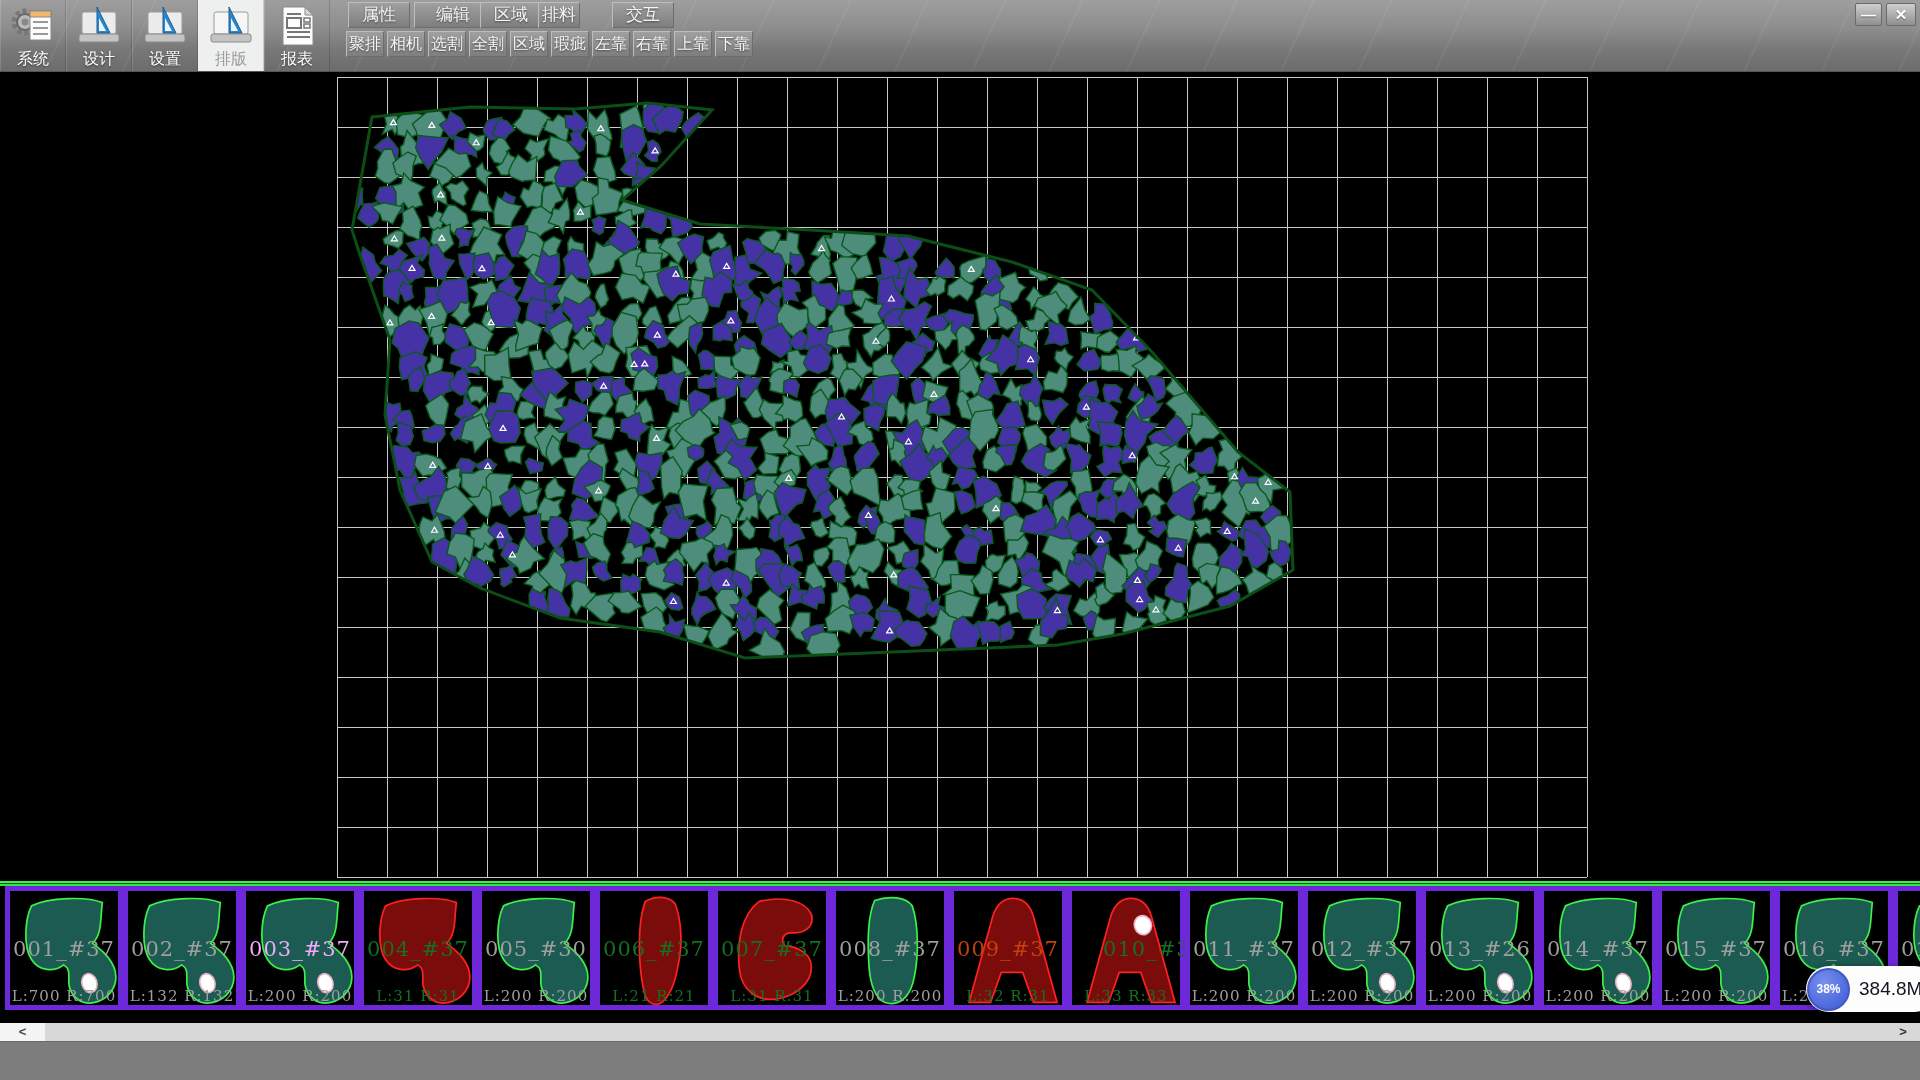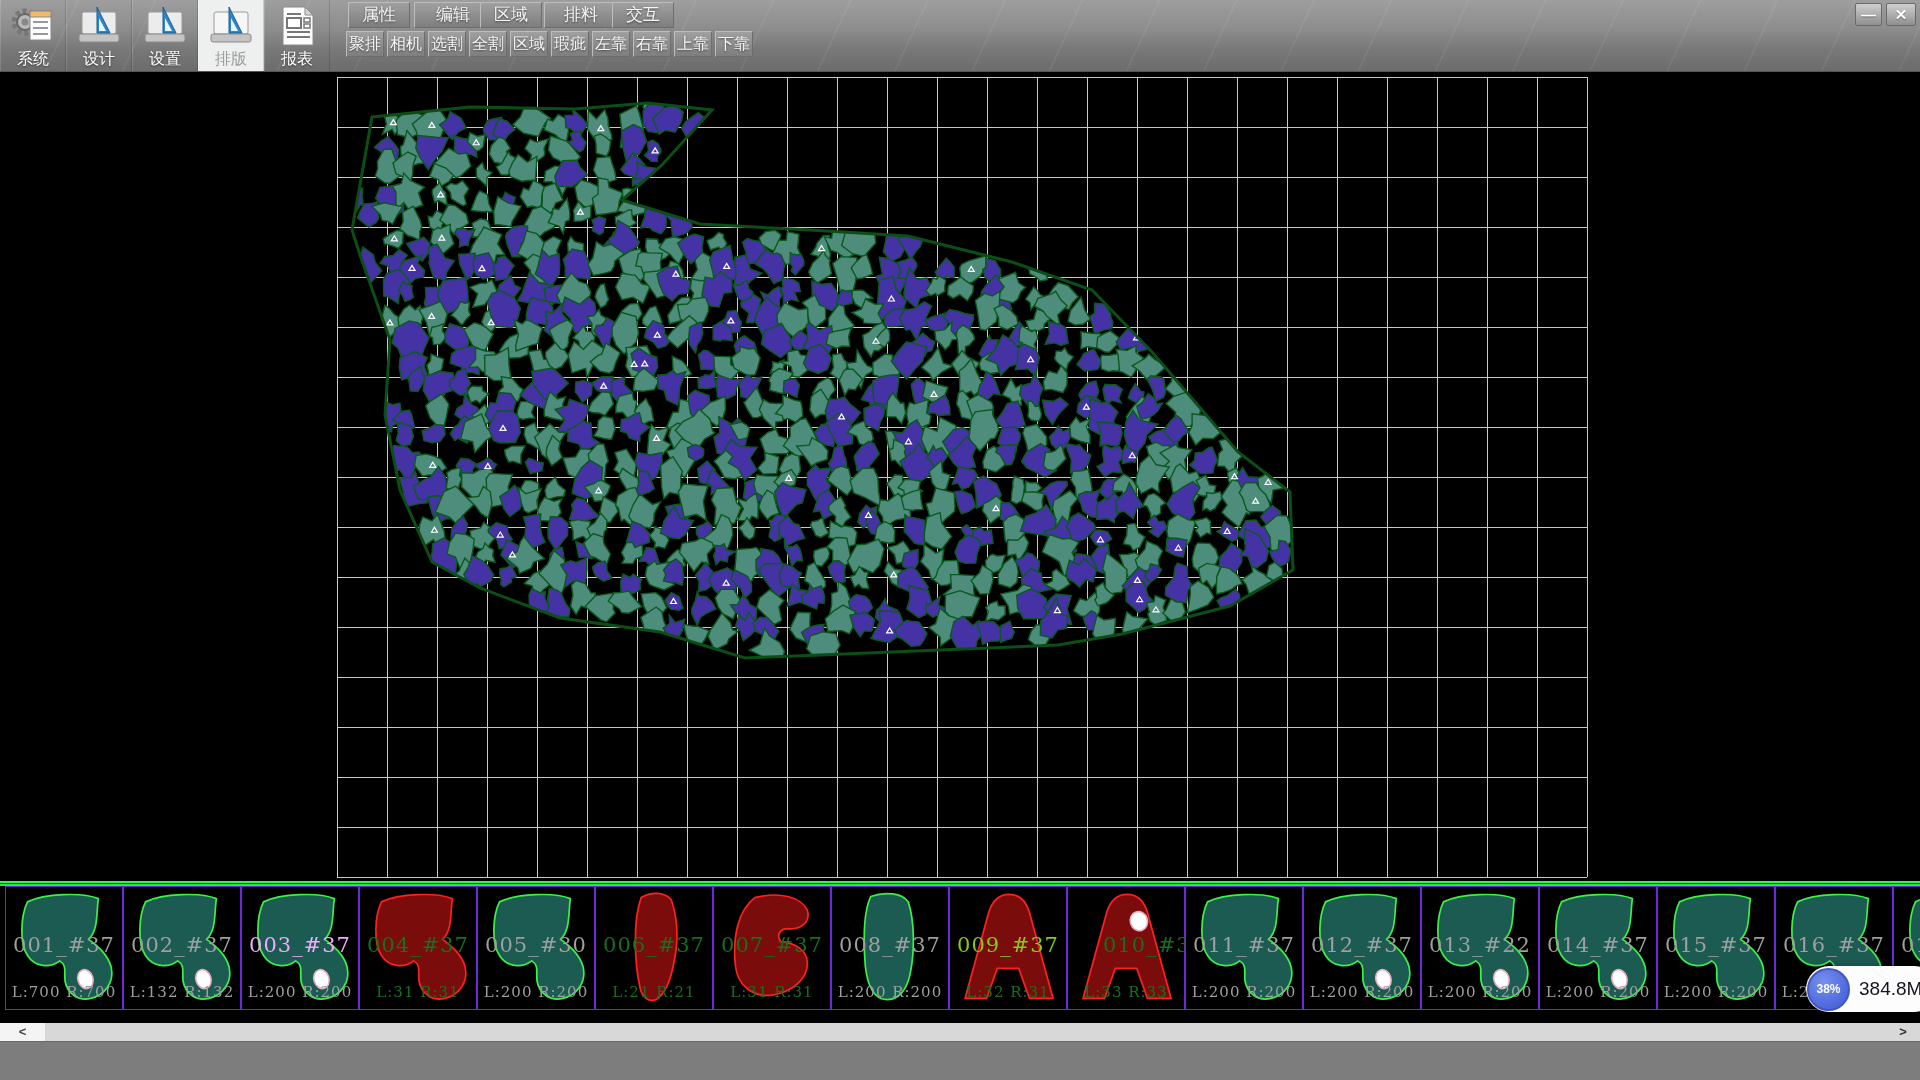--- a/index.html
+++ b/index.html
@@ -31,21 +31,21 @@
   #viewport { position:absolute; left:0; top:72px; width:1920px; height:809px; background:#000; }
   #viewport svg { display:block; }
 
   
   #divider { position:absolute; left:0; top:881px; width:1920px; height:5px;
     background:linear-gradient(180deg,#3bf24b 0 38%,#0e5c18 38% 58%,#35df45 58% 100%); }
 
   
   #thumb-strip { position:absolute; left:0; top:886px; width:1920px; height:124px; background:#000; overflow:hidden; }
   .thumb-cell { position:absolute; top:0; height:124px; width:118px; background:#000;
-    border:1px solid #6d28d9; cursor:pointer; }
+    border:5px solid #6d28d9; cursor:pointer; }
   .thumb-cell svg { position:absolute; left:2px; top:2px; }
   .thumb-name { position:absolute; left:0; top:46px; width:100%; text-align:center;
     font-family:"DejaVu Serif",serif; font-size:21px; letter-spacing:1px; pointer-events:none; }
   .thumb-counts { position:absolute; left:0; top:96px; width:100%; text-align:center;
     font-family:"DejaVu Serif",serif; font-size:15px; letter-spacing:1px; pointer-events:none; }
 
   
   #hscroll { position:absolute; left:0; top:1023px; width:1920px; height:18px; background:#d8d8d8; }
   #hscroll-left { position:absolute; left:0; top:0; width:45px; height:18px; background:#f4f4f4;
     color:#444; font-size:13px; font-weight:bold; text-align:center; line-height:17px; cursor:pointer; }
@@ -124,21 +124,21 @@
         <line x1="13" y1="28" x2="36" y2="28" stroke="#777" stroke-width="2"></line>
         <line x1="13" y1="33" x2="36" y2="33" stroke="#777" stroke-width="2"></line>
       </svg>
       <span class="module-label">报表</span>
     </div>
 
     <div id="menu-row">
         <div class="bar-btn" style="left: 0px; width: 62px;">属性</div>
         <div class="bar-btn" style="left: 66px; width: 78px;">编辑</div>
         <div class="bar-btn" style="left: 132px; width: 62px;">区域</div>
-        <div class="bar-btn" style="left: 196px; width: 74px;">排料</div>
+        <div class="bar-btn" style="left: 190px; width: 42px;">排料</div>
         <div class="bar-btn" style="left: 264px; width: 62px;">交互</div>
       </div>
     <div id="tool-row">
         <div class="bar-btn" style="left: 0px; width: 38px; font-size: 16px;">聚排</div>
         <div class="bar-btn" style="left: 41px; width: 38px; font-size: 16px;">相机</div>
         <div class="bar-btn" style="left: 82px; width: 38px; font-size: 16px;">选割</div>
         <div class="bar-btn" style="left: 123px; width: 38px; font-size: 16px;">全割</div>
         <div class="bar-btn" style="left: 164px; width: 38px; font-size: 16px;">区域</div>
         <div class="bar-btn" style="left: 205px; width: 38px; font-size: 16px;">瑕疵</div>
         <div class="bar-btn" style="left: 246px; width: 38px; font-size: 16px;">左靠</div>
@@ -939,21 +939,21 @@
         <svg width="112" height="118" viewBox="0 0 100 110" preserveAspectRatio="xMidYMid meet">
           <path d="M32,7 C46,2 61,4 67,12 C73,30 73,58 69,78 C66,94 58,104 46,103 C35,102 29,90 27,72 C25,46 26,20 32,7 Z" fill="#1C5B52" stroke="#3BF146" stroke-width="1.6"></path>
         </svg>
         <div class="thumb-name" style="color: rgb(159, 159, 159);">008_#37</div>
         <div class="thumb-counts" style="color: rgb(159, 159, 159);">L:200 R:200</div>
       </div>
       <div class="thumb-cell" style="left: 949px;">
         <svg width="112" height="118" viewBox="0 0 100 110" preserveAspectRatio="xMidYMid meet">
           <path d="M10,102 L30,102 L40,74 L60,74 L70,102 L92,102 L70,22 C66,8 58,5 51,5 C44,5 36,9 32,22 Z" fill="#7B0C0C" stroke="#FF2020" stroke-width="1.6"></path>
         </svg>
-        <div class="thumb-name" style="color: #84cc16;">009_#37</div>
+        <div class="thumb-name" style="color: #c2410c;">009_#37</div>
         <div class="thumb-counts" style="color: rgb(21, 112, 31);">L:32 R:31</div>
       </div>
       <div class="thumb-cell" style="left: 1067px;">
         <svg width="112" height="118" viewBox="0 0 100 110" preserveAspectRatio="xMidYMid meet">
           <path d="M10,102 L30,102 L40,74 L60,74 L70,102 L92,102 L70,22 C66,8 58,5 51,5 C44,5 36,9 32,22 Z" fill="#7B0C0C" stroke="#FF2020" stroke-width="1.6"></path>
           <ellipse cx="62" cy="30" rx="8" ry="9" fill="#ffffff" stroke="#e8b0c0" stroke-width="1.5" transform="rotate(-18 62 30)"></ellipse>
         </svg>
         <div class="thumb-name" style="color: rgb(21, 112, 31); margin-left: 28px;">010_#37</div>
         <div class="thumb-counts" style="color: rgb(21, 112, 31);">L:33 R:33</div>
       </div>
@@ -970,21 +970,21 @@
           <ellipse cx="70" cy="84" rx="7" ry="9" fill="#ffffff" stroke="#e8b0c0" stroke-width="1.5" transform="rotate(-18 70 84)"></ellipse>
         </svg>
         <div class="thumb-name" style="color: rgb(159, 159, 159);">012_#37</div>
         <div class="thumb-counts" style="color: rgb(159, 159, 159);">L:200 R:200</div>
       </div>
       <div class="thumb-cell" style="left: 1421px;">
         <svg width="112" height="118" viewBox="0 0 100 110" preserveAspectRatio="xMidYMid meet">
           <path d="M16,12 C32,4 68,3 82,9 C80,24 82,38 73,47 C81,53 91,61 94,73 C97,87 88,99 75,102 C63,105 53,97 51,86 C50,78 53,71 46,67 C37,74 23,73 16,62 C8,50 10,24 16,12 Z" fill="#1C5B52" stroke="#3BF146" stroke-width="1.6"></path>
           <ellipse cx="70" cy="84" rx="7" ry="9" fill="#ffffff" stroke="#e8b0c0" stroke-width="1.5" transform="rotate(-18 70 84)"></ellipse>
         </svg>
-        <div class="thumb-name" style="color: rgb(159, 159, 159);">013_#22</div>
+        <div class="thumb-name" style="color: rgb(159, 159, 159);">013_#26</div>
         <div class="thumb-counts" style="color: rgb(159, 159, 159);">L:200 R:200</div>
       </div>
       <div class="thumb-cell" style="left: 1539px;">
         <svg width="112" height="118" viewBox="0 0 100 110" preserveAspectRatio="xMidYMid meet">
           <path d="M16,12 C32,4 68,3 82,9 C80,24 82,38 73,47 C81,53 91,61 94,73 C97,87 88,99 75,102 C63,105 53,97 51,86 C50,78 53,71 46,67 C37,74 23,73 16,62 C8,50 10,24 16,12 Z" fill="#1C5B52" stroke="#3BF146" stroke-width="1.6"></path>
           <ellipse cx="70" cy="84" rx="7" ry="9" fill="#ffffff" stroke="#e8b0c0" stroke-width="1.5" transform="rotate(-18 70 84)"></ellipse>
         </svg>
         <div class="thumb-name" style="color: rgb(159, 159, 159);">014_#37</div>
         <div class="thumb-counts" style="color: rgb(159, 159, 159);">L:200 R:200</div>
       </div>

